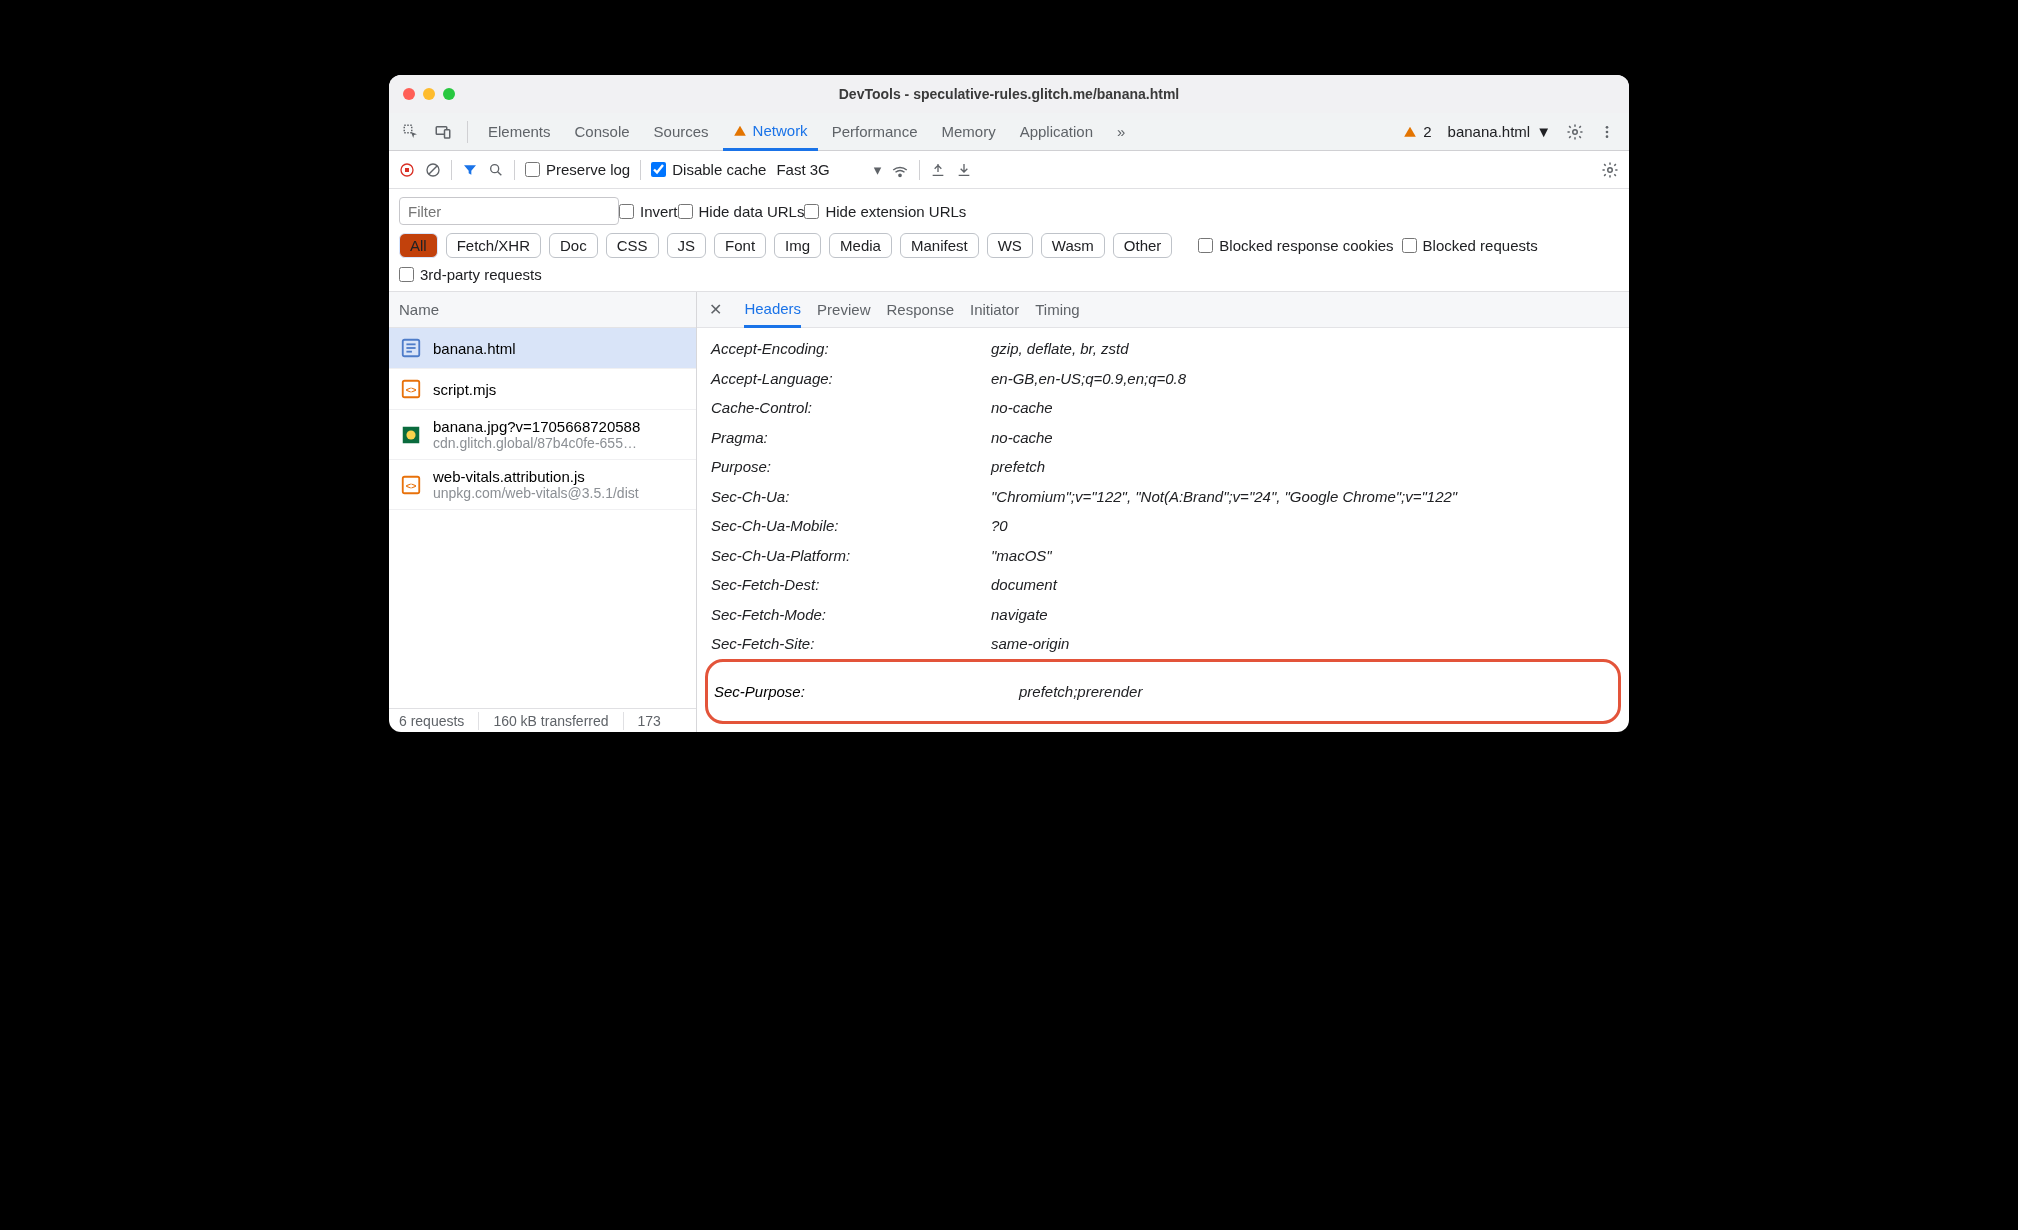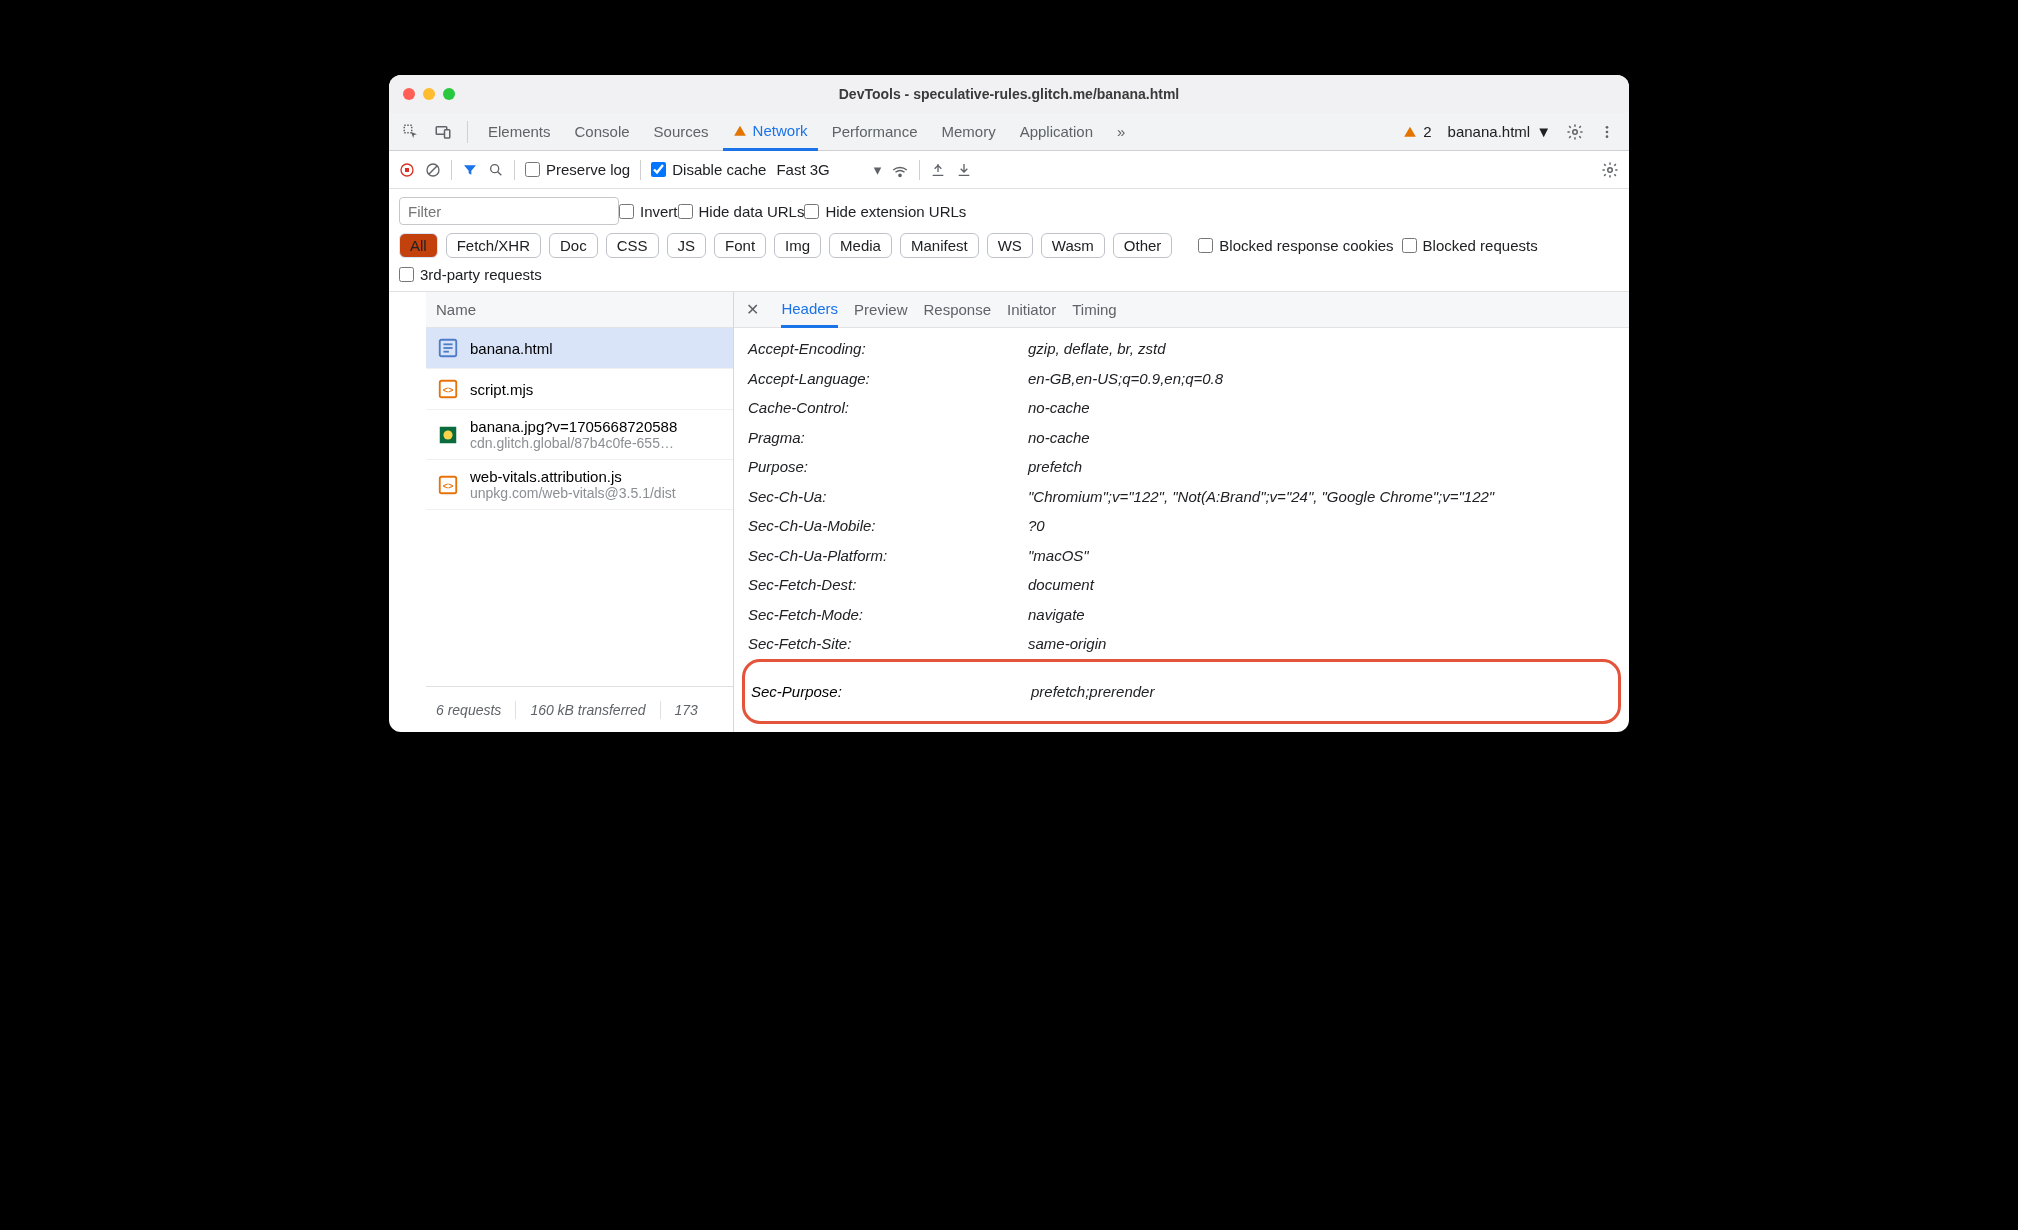--- a/index.html
+++ b/index.html
@@ -72,21 +72,21 @@
   .frow { display:flex; align-items:center; flex-wrap:wrap; }
   .filter-input {
     width:220px; height:28px; border:1px solid #c7c7cb; border-radius:4px;
     padding:0 8px; font-size:15px; color:#5f6368;
   }
   .pill {
     border:1px solid #bfc3c9; border-radius:6px; padding:3px 10px;
     font-size:15px; color:#202124; cursor:pointer; background:#fff;
   }
   .pill.active { background:#c2410c; border-color:#d7e6ff; }
-  .content { display:flex; height:440px;margin-left:37px; }
+  .content { display:flex; height:440px; }
   .left {
     width:308px; border-right:1px solid #d7d7da; display:flex; flex-direction:column;
   }
   .left-head {
     height:36px; display:flex; align-items:center; padding:0 10px;
     font-size:15px; color:#5f6368; background:#f6f7f9; border-bottom:1px solid #e3e3e6;
   }
   .reqlist { flex:1; overflow:auto; }
   .req {
     display:flex; align-items:center; gap:10px; padding:8px 10px; cursor:pointer;
@@ -103,25 +103,25 @@
   }
   .detail-tabs .close { cursor:pointer; color:#5f6368; font-size:16px; padding-right:6px;}
   .detail-tabs .dtab { cursor:pointer; height:36px; display:flex; align-items:center; }
   .detail-tabs .dtab.active { color:#1a73e8; border-bottom:3px solid #1a73e8; margin-bottom:-1px;}
   .headers {
     flex:1; overflow:auto; padding:6px 0 10px 0; font-size:15px;font-style:italic;
   }
   .hdr-row { display:flex; padding:2px 14px; line-height:1.7; position:relative; border-radius:14px; }
   .hdr-row .k { width:280px; flex:0 0 280px; color:#202124; }
   .hdr-row .v { flex:1; color:#202124; }
-  .hdr-row.highlight { border:3px solid #e3543a; border-radius:18px; margin:0 8px; padding:17px 6px; }
+  .hdr-row.highlight { border:3px solid #e3543a; border-radius:18px; margin:0 8px; padding:17px 6px;gap:25px; }
   .hdr-row.highlight .k { color:#000; }
   .status {
-    height:46px; border-top:1px solid #e0e0e3; display:flex; align-items:center;
-    gap:14px; padding:0 10px; font-size:14px; color:#5f6368;font-style:italic;
+    height:24px; border-top:1px solid #e0e0e3; display:flex; align-items:center;
+    gap:14px; padding:0 10px; font-size:14px; color:#5f6368;
   }
   .status .vsep { width:1px; height:18px; background:#e0e0e3; }
   svg { display:block; }
 </style>
 </head>
 <body>
 
 <div class="window">
 
   <div class="titlebar">

